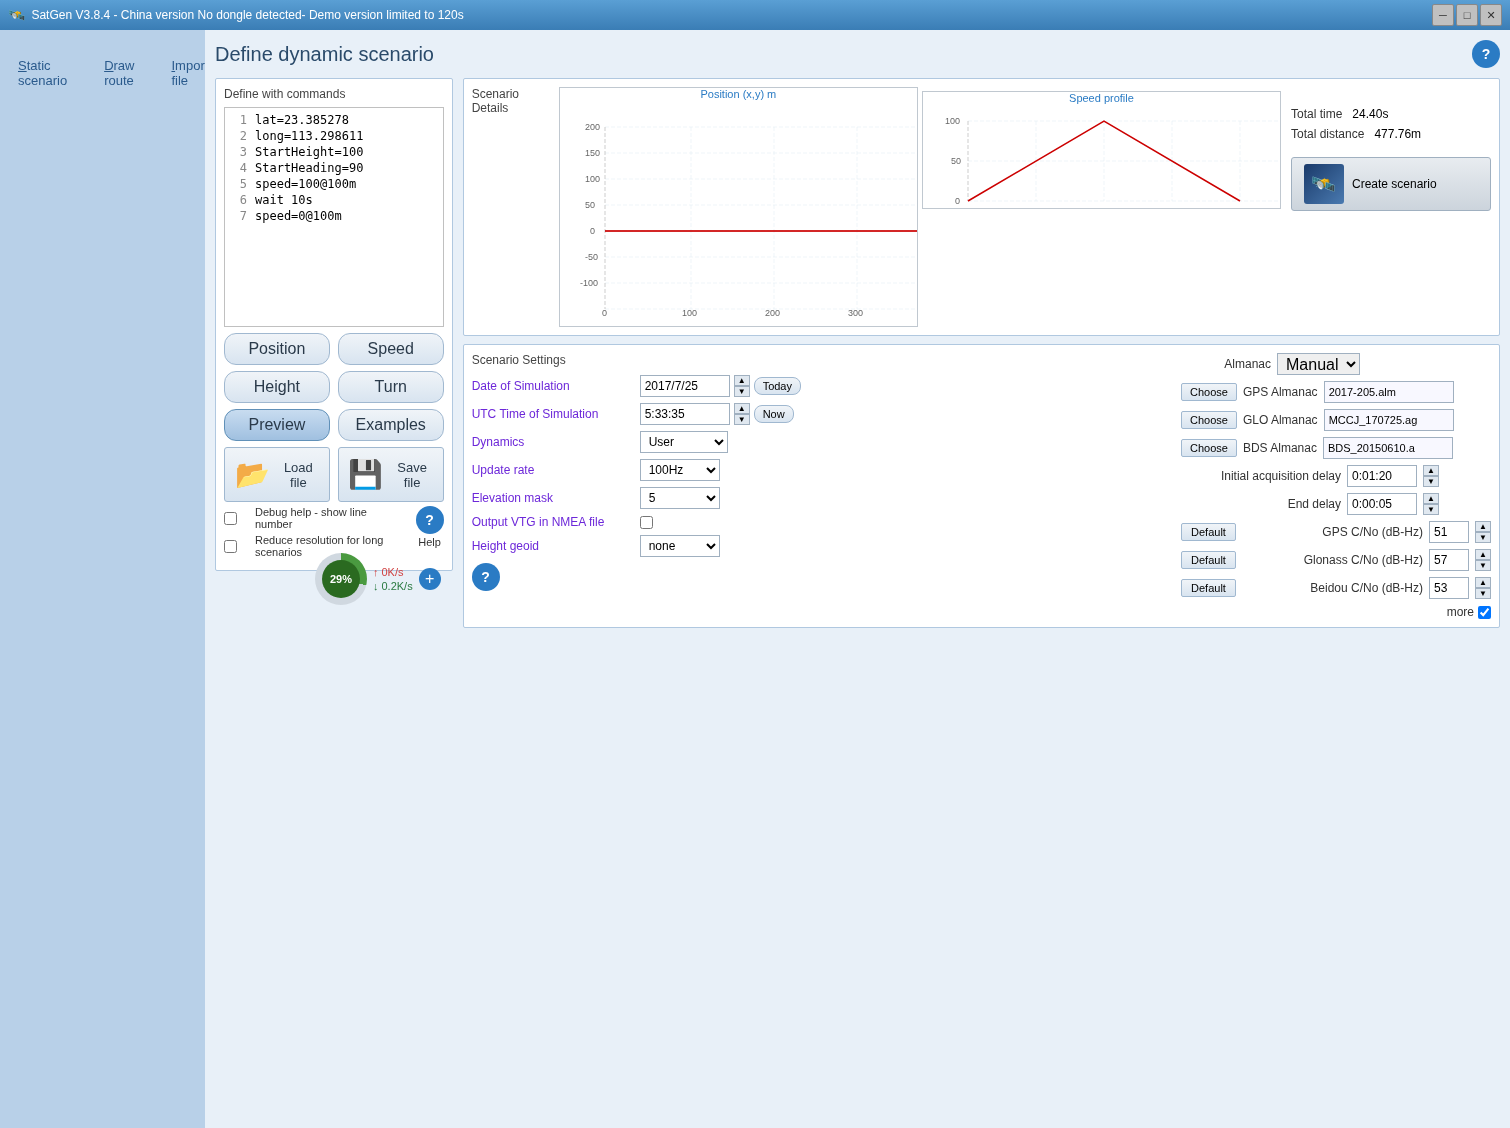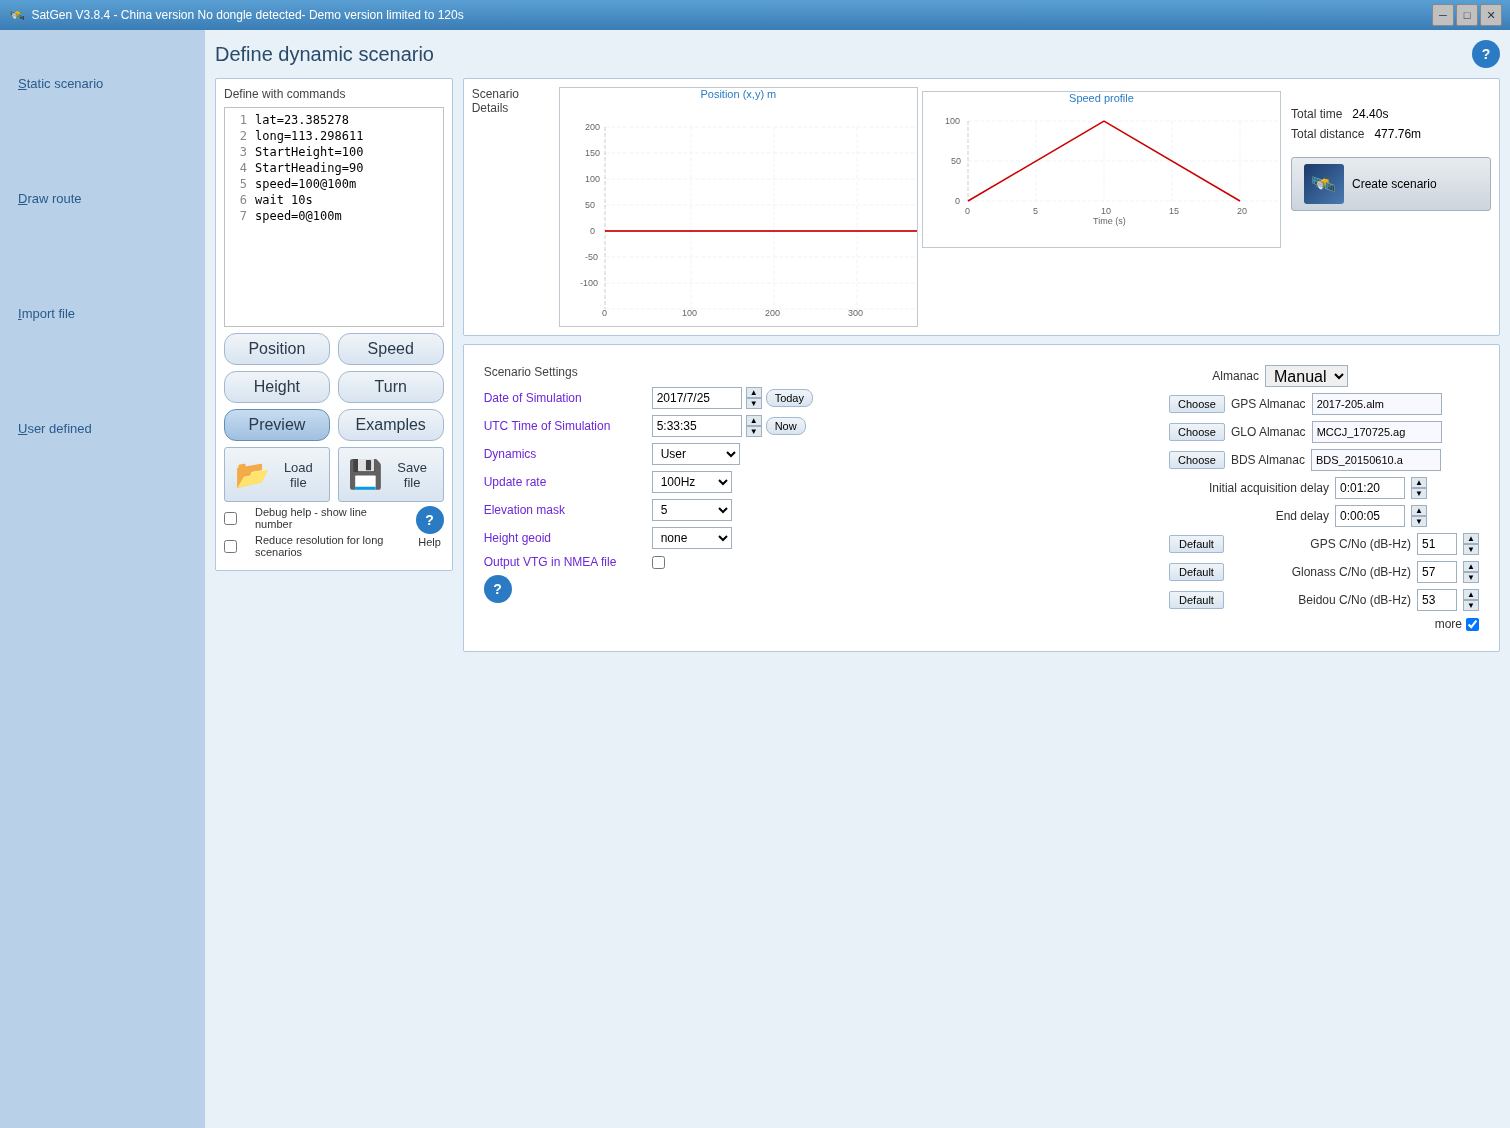--- a/index.html
+++ b/index.html
@@ -32,22 +32,22 @@
       font-size: 11px; cursor: pointer; color: #333;
     }
     #main-layout {
       display: flex;
       height: calc(1128px - 30px);
     }
     #sidebar {
       width: 205px;
       background: #b8d0e8;
       display: flex;
-      flex-direction: column;
-      padding: 28px 0;
+      flex-direction: row;
+      padding: 10px 0;
       gap: 2px;
     }
     .sidebar-item {
       padding: 18px 15px;
       color: #2a5a8c;
       font-size: 13px;
       cursor: pointer;
       border-left: 3px solid transparent;
     }
     #content {
@@ -234,21 +234,21 @@
       width: 40px; height: 40px;
       background: linear-gradient(135deg, #1a3a6a, #4a7ab0);
       border-radius: 3px;
       display: flex; align-items: center; justify-content: center;
       font-size: 20px;
     }
     #scenario-settings {
       background: white;
       border: 1px solid #b0c8e0;
       border-radius: 2px;
-      padding: 20px;
+      padding: 8px;
       display: flex;
       gap: 10px;
       justify-content: space-between;
     }
     #settings-left {
       flex: 1;
     }
     #settings-title {
       font-size: 12px;
       color: #444;
@@ -435,21 +435,21 @@
       border-radius: 50%;
       display: flex; align-items: center; justify-content: center;
       color: white; font-size: 16px; cursor: pointer;
     }
     .axis-label { font-size: 9px; fill: #666; }
     .grid-line { stroke: #dde8f0; stroke-width: 0.5; stroke-dasharray: 4,2; }
     .data-line { fill: none; stroke-width: 1.5; }
 
     
     #pos-chart-container { height: 240px; }
-    #speed-chart-container { height: 157px; }
+    #speed-chart-container { height: 118px; }
   </style>
 </head>
 <body>
 
 <div id="titlebar">
   <div id="titlebar-left">
     <span style="font-size:14px;">🛰️</span>
     <span>SatGen V3.8.4 - China version No dongle detected- Demo version limited to 120s</span>
   </div>
   <div id="titlebar-buttons">
@@ -472,20 +472,36 @@
     <div style="height:60px;"></div>
     <div class="sidebar-item">
       <u>I</u><span>mport file</span>
     </div>
     <div style="height:60px;"></div>
     <div class="sidebar-item">
       <u>U</u><span>ser defined</span>
     </div>
     <div style="flex:1;"></div>
 
+    <div id="status-bar" style="position:relative; bottom:auto; left:auto; display:flex; align-items:center; gap:6px; padding:8px 8px;">
+      <div class="speed-gauge">
+        <div class="speed-gauge-inner">29%</div>
+      </div>
+      <div class="network-speeds">
+        <div class="speed-up">
+          <span style="color:#d04040;">↑</span>
+          <span>0K/s</span>
+        </div>
+        <div class="speed-down">
+          <span style="color:#2a7a40;">↓</span>
+          <span>0.2K/s</span>
+        </div>
+      </div>
+      <div class="add-btn">+</div>
+    </div>
   </div>
 
   <div id="content">
 
     <div id="dialog-title">
       <span style="font-size:20px; color:#2a4a6a; font-weight:400;">Define dynamic scenario</span>
       <div id="help-btn">?</div>
     </div>
 
     <div id="panels">
@@ -718,33 +734,33 @@
               <div class="settings-value">
                 <select class="dropdown-select">
                   <option>5</option>
                   <option>10</option>
                   <option>15</option>
                 </select>
               </div>
             </div>
 
             <div class="settings-row">
+              <span class="settings-label">Output VTG in NMEA file</span>
+              <div class="settings-value">
+                <input type="checkbox" style="">
+              </div>
+            </div>
+
+            <div class="settings-row">
               <span class="settings-label">Height geoid</span>
               <div class="settings-value">
                 <select class="dropdown-select">
                   <option>none</option>
                   <option>EGM96</option>
                 </select>
-              </div>
-            </div>
-
-            <div class="settings-row">
-              <span class="settings-label">Output VTG in NMEA file</span>
-              <div class="settings-value">
-                <input type="checkbox" style="">
               </div>
             </div>
 
             <div style="display:flex; justify-content:flex-start; margin-top:4px;">
               <div style="width:28px;height:28px; background:#2a7bc4; border-radius:50%; display:flex; align-items:center; justify-content:center; color:white; font-weight:bold; font-size:14px; cursor:pointer;">?</div>
             </div>
           </div>
 
           <div id="settings-right">
 

